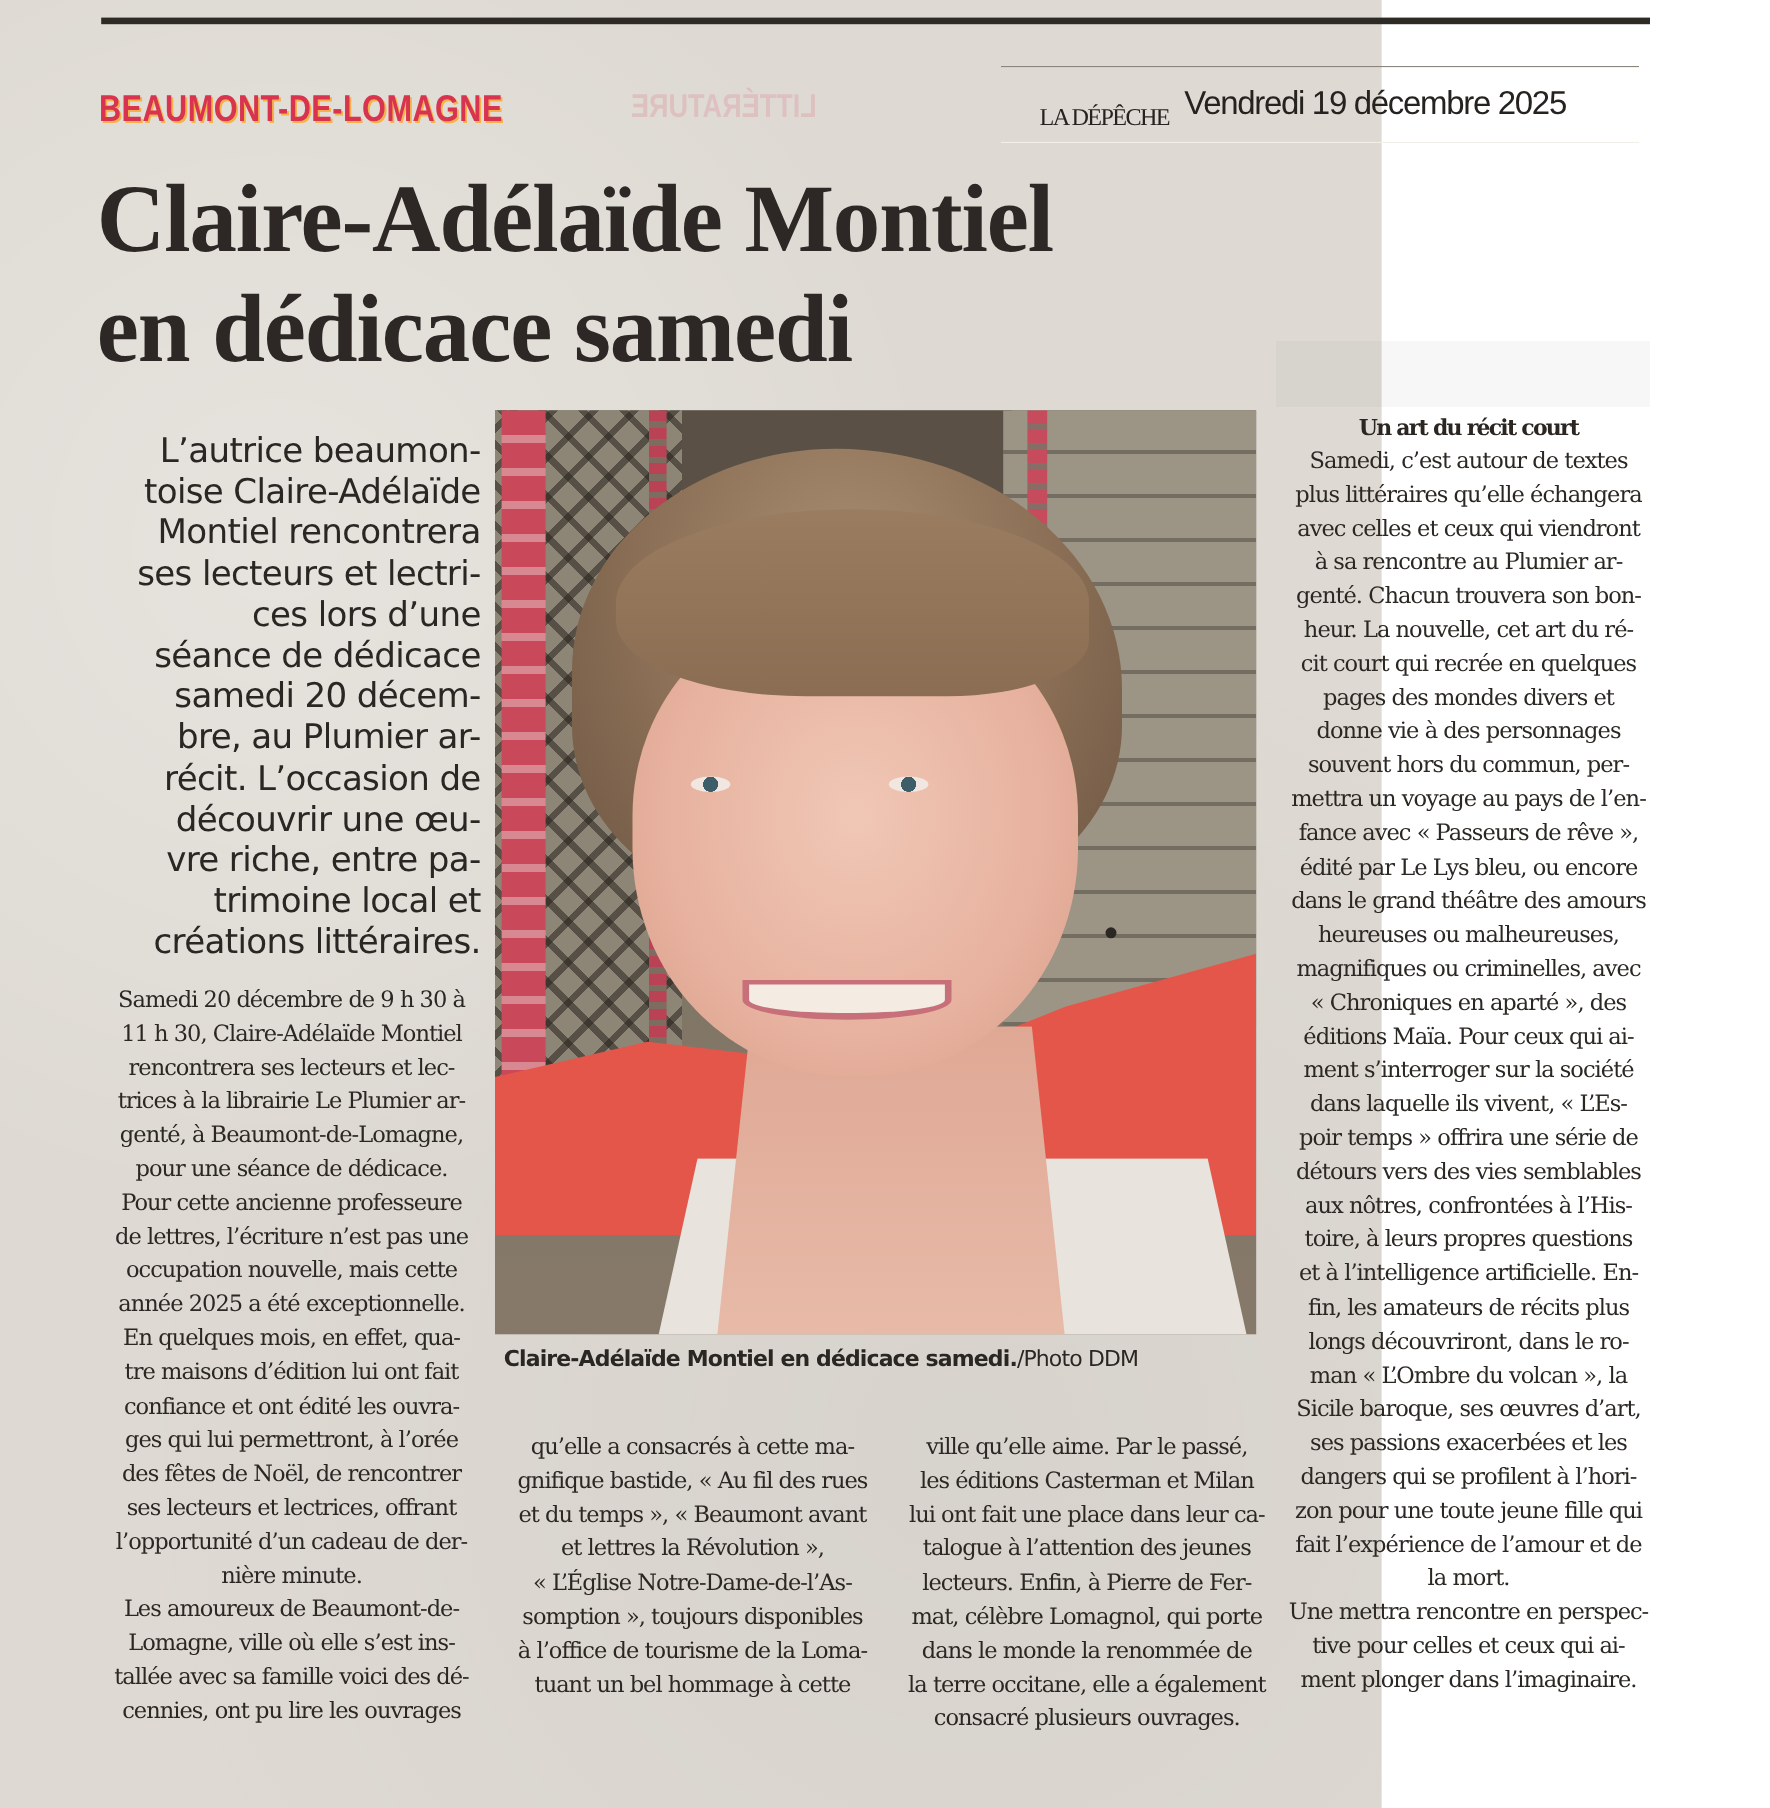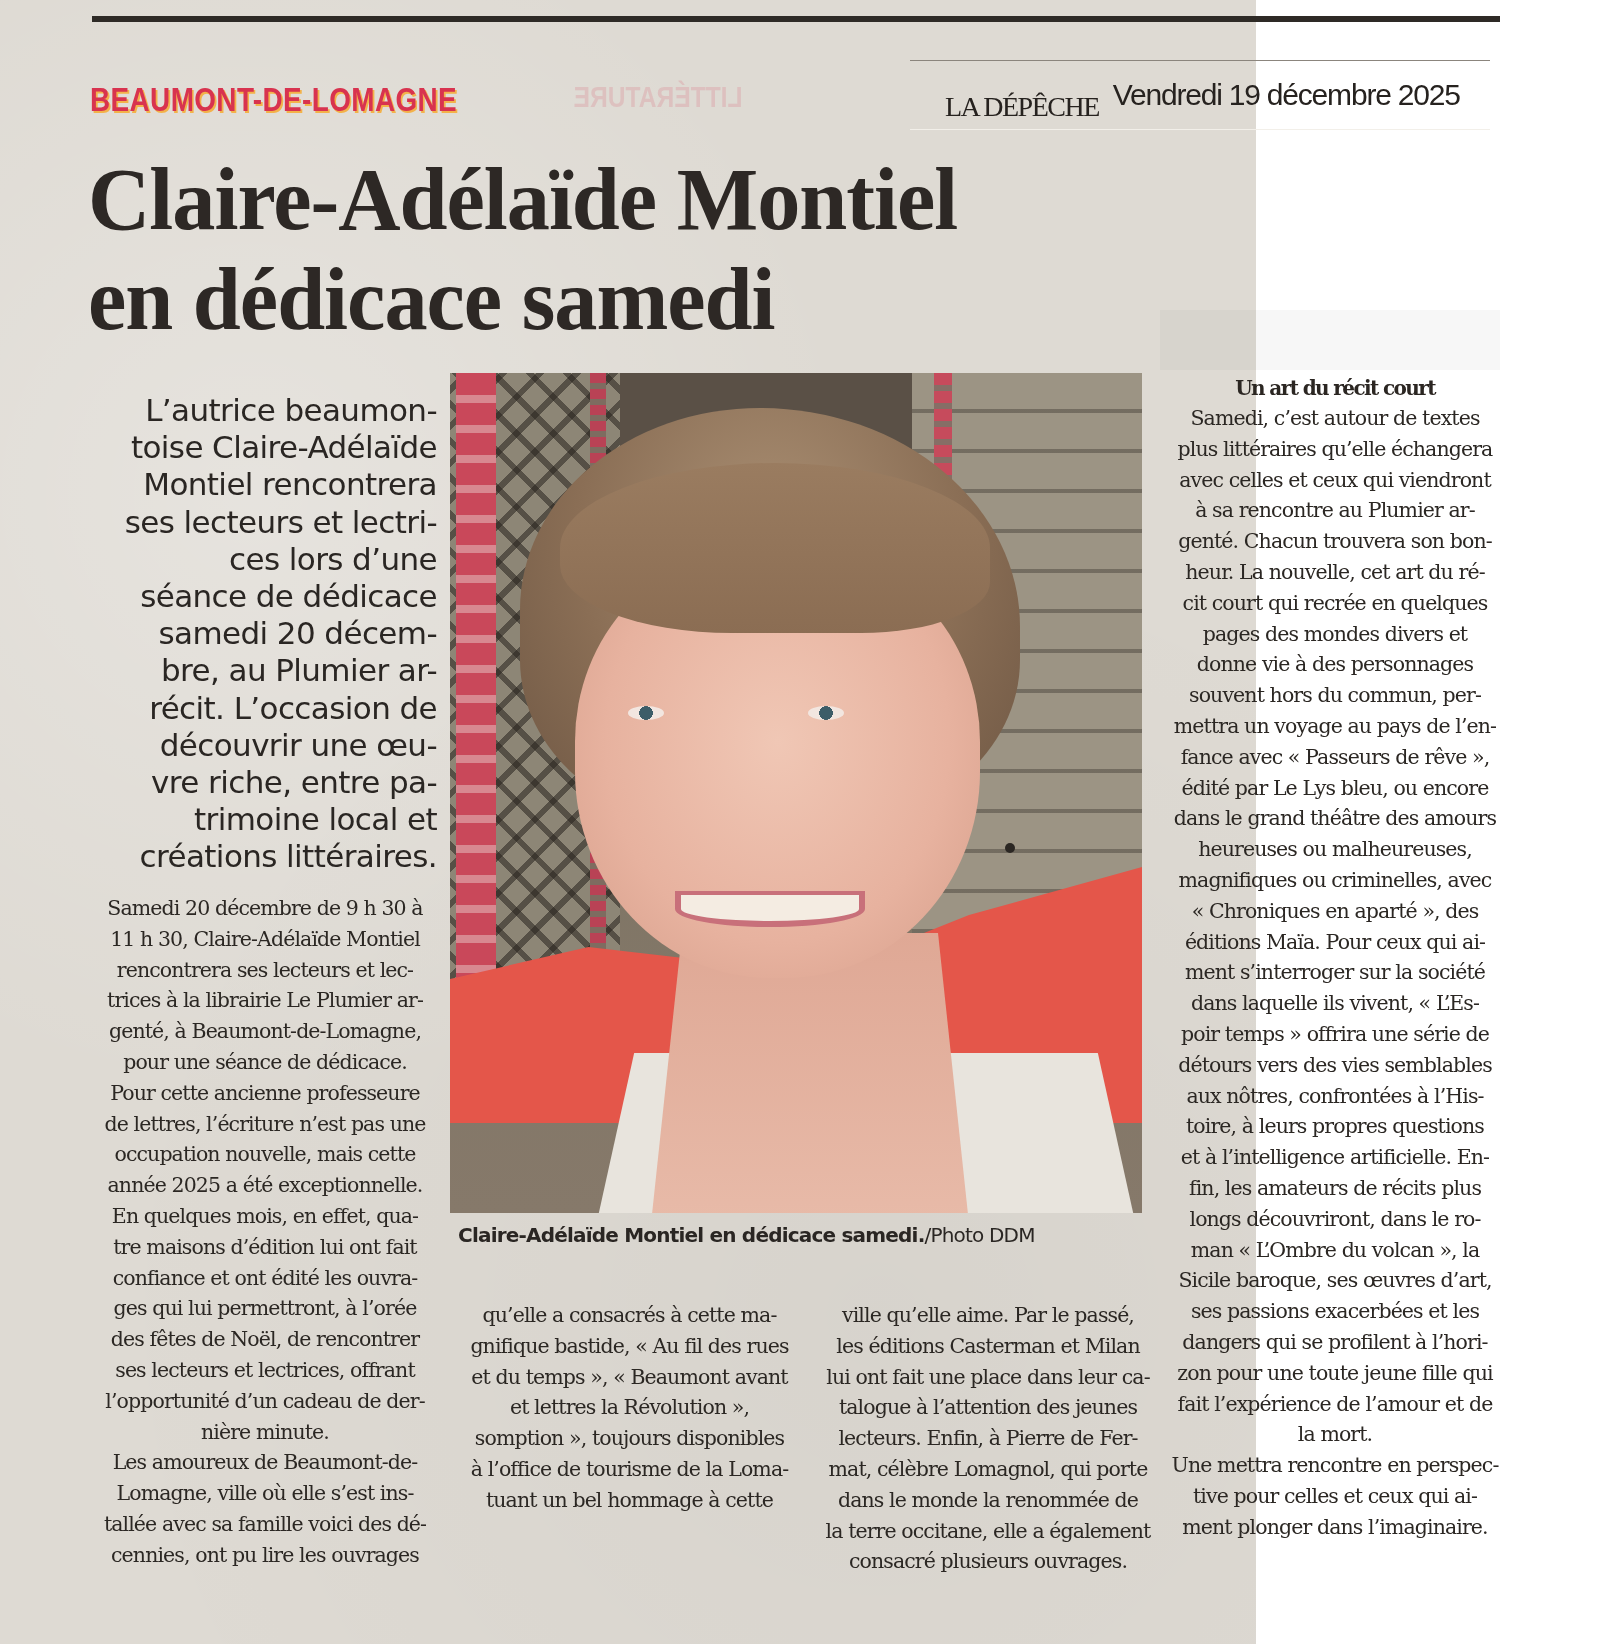--- a/index.html
+++ b/index.html
@@ -66,21 +66,21 @@
       height: 70px;
       border-top: 1px solid #8b857d;
       border-bottom: 1px solid #f2efe9;
       display: flex;
       align-items: center;
       padding-left: 35px;
       box-sizing: border-box;
     }
     .masthead-paper {
       font-family: "Liberation Serif", serif;
-      font-size: 28px;
+      font-size: 22px;
       letter-spacing: -1.5px;
       color: #26221f;
       margin-right: 14px;
       margin-top: 24px;
     }
     .masthead-date {
       font-family: "Liberation Sans", sans-serif;
       font-size: 30px;
       letter-spacing: -1.2px;
       color: #26221f;
@@ -349,20 +349,21 @@
     <span class="line">Lomagne, ville où elle s’est ins-</span>
     <span class="line">tallée avec sa famille voici des dé-</span>
     <span class="line">cennies, ont pu lire les ouvrages</span>
   </div>
 
   <div class="col col-2">
     <span class="line">qu’elle a consacrés à cette ma-</span>
     <span class="line">gnifique bastide, « Au fil des rues</span>
     <span class="line">et du temps », « Beaumont avant</span>
     <span class="line">et lettres la Révolution »,</span>
+    <span class="line">« L’Église Notre-Dame-de-l’As-</span>
     <span class="line">somption », toujours disponibles</span>
     <span class="line">à l’office de tourisme de la Loma-</span>
     <span class="line">tuant un bel hommage à cette</span>
   </div>
 
   <div class="col col-3">
     <span class="line">ville qu’elle aime. Par le passé,</span>
     <span class="line">les éditions Casterman et Milan</span>
     <span class="line">lui ont fait une place dans leur ca-</span>
     <span class="line">talogue à l’attention des jeunes</span>

